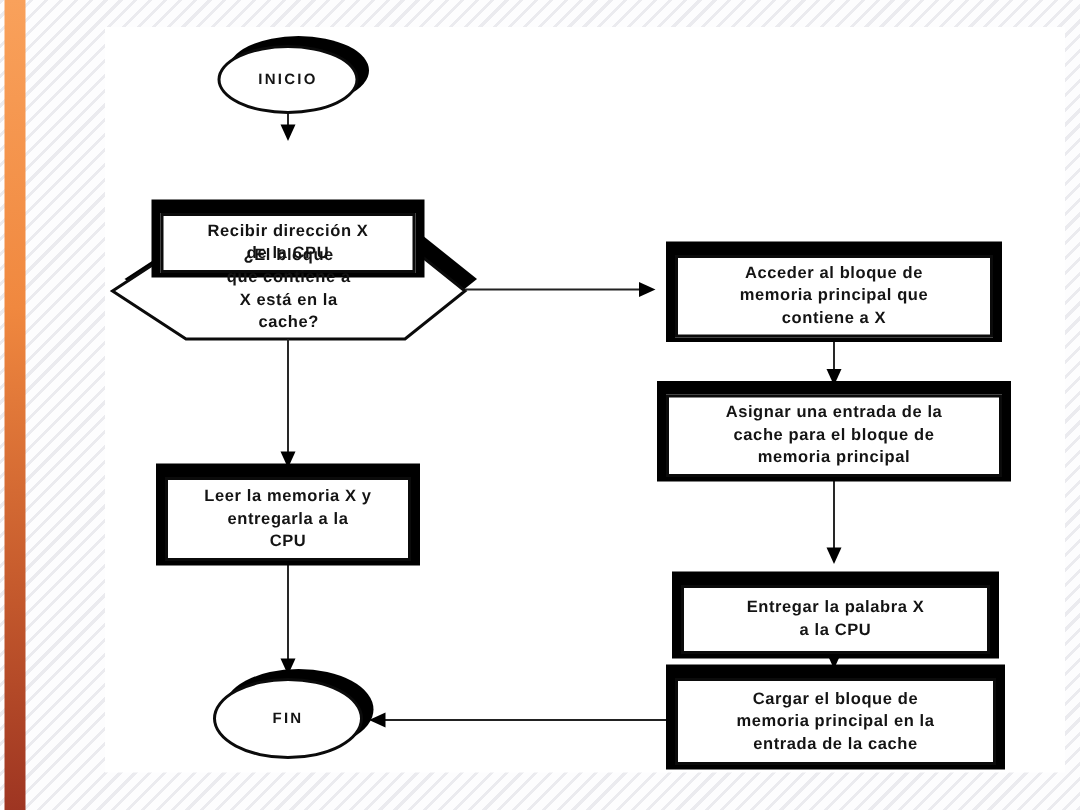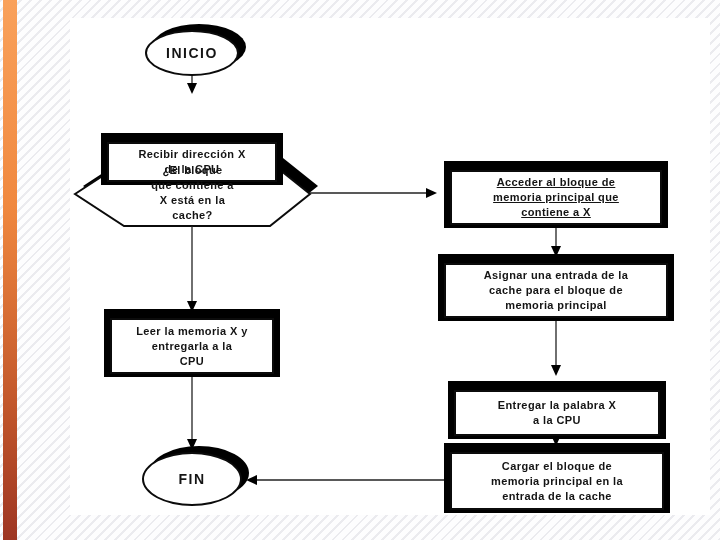--- a/index.html
+++ b/index.html
@@ -22,29 +22,29 @@
     position:absolute;z-index:2;display:flex;align-items:center;justify-content:center;
     text-align:center;color:#141414;font-weight:bold;font-size:11px;line-height:15px;
     letter-spacing:0.4px;white-space:pre-line;
   }
   .pbox{
     background:#fff;border:2px solid #0b0b0b;
     box-shadow:0 -3px 0 6px #000;
   }
   .terminal{
     background:#fff;border:2px solid #0b0b0b;border-radius:50%;
-    box-shadow:7px -6px 0 0 #000;letter-spacing:1.5px;font-size:14px;
+    box-shadow:7px -6px 0 0 #000;letter-spacing:1.5px;font-size:10px;
   }
   
   #n-inicio  {left:145px;top:30px; width:90px; height:42px;}
   #n-recibir {left:107px;top:98px; width:166px;height:36px;margin-top:44px;}
   #n-decision{left:100px;top:162px;width:185px;height:62px;text-align:center;}
   #n-leer    {left:110px;top:318px;width:160px;height:52px;}
   #n-fin     {left:142px;top:452px;width:96px; height:50px;}
-  #n-acceder {left:450px;top:170px;width:208px;height:51px;text-decoration:underline;}
+  #n-acceder {left:450px;top:170px;width:208px;height:51px;}
   #n-asignar {left:444px;top:263px;width:220px;height:51px;text-align:center;}
   #n-entregar{left:454px;top:390px;width:202px;height:42px;}
   #n-cargar  {left:450px;top:452px;width:210px;height:54px;}
   line{stroke:#222;stroke-width:1.3px;}
   .ah{fill:#000;}
 </style>
 </head>
 <body>
 
 <div class="accent-bar"></div>

